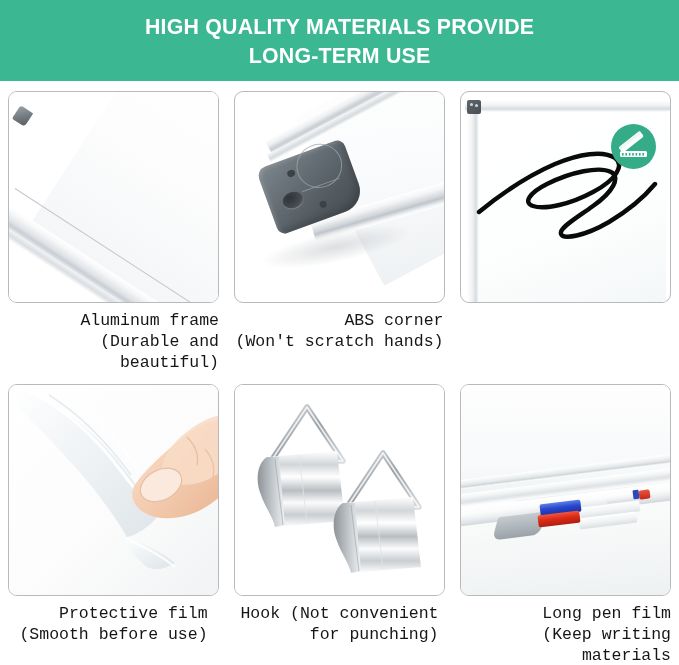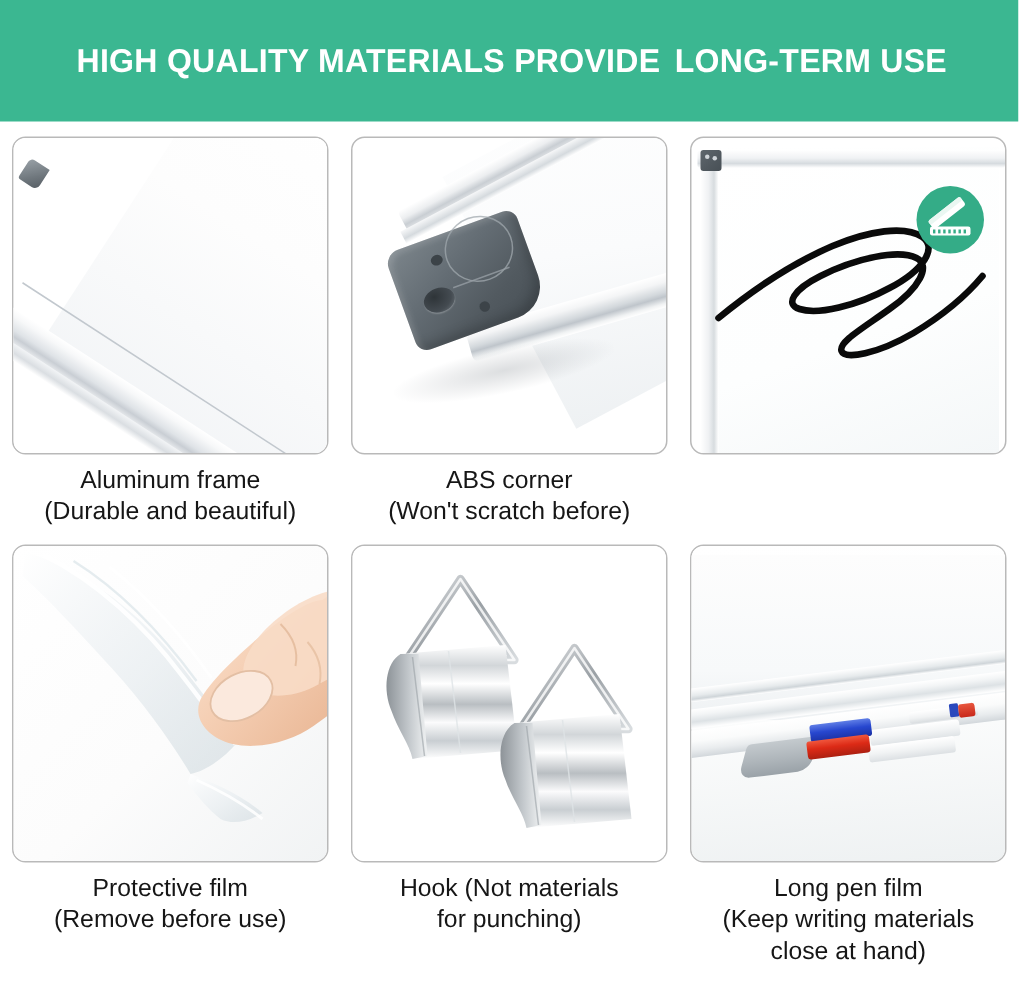--- a/index.html
+++ b/index.html
@@ -14,21 +14,21 @@
     overflow: hidden;
     position: relative;
   }
 
   
   .banner {
     width: 679px;
     height: 81px;
     background: #3bb791;
     display: flex;
-    flex-direction: row;
+    flex-direction: column;
     align-items: center;
     justify-content: center;
     box-sizing: border-box;
   }
   .banner-line {
     color: #ffffff;
     font-weight: bold;
     font-size: 22px;
     letter-spacing: 0.2px;
     line-height: 29px;
@@ -57,25 +57,25 @@
     height: 212px;
     border: 1px solid #b9b9b9;
     border-radius: 9px;
     background: #ffffff;
     box-sizing: border-box;
     position: relative;
     overflow: hidden;
   }
   .caption {
     margin-top: 7px;
-    text-align: center;
+    text-align: right;
     color: #161616;
     font-size: 16.5px;
     line-height: 21px;
-    font-family: Liberation Sans, sans-serif;
+    font-family: Liberation Mono, monospace;
     white-space: pre-line;
   }
   .row-gap { height: 11px; }
 
   
   .p1-bg {
     position: absolute; inset: 0;
     background: #ffffff;
   }
   .p1-board {
@@ -394,21 +394,21 @@
         <div class="p2-shadow"></div>
         <div class="p2-corner">
           <div class="p2-arc"></div>
           <div class="p2-groove"></div>
           <div class="p2-hole"></div>
           <div class="p2-dot1"></div>
           <div class="p2-dot2"></div>
         </div>
       </div>
       <div class="caption">ABS corner
-(Won't scratch before)</div>
+(Won't scratch hands)</div>
     </div>
 
     <div class="cell">
       <div class="panel">
         <div class="p3-board"></div>
         <div class="p3-leftrail"></div>
         <div class="p3-toprail"></div>
         <div class="p3-corner"></div>
 
         <svg class="p3-scribble" width="186" height="110" viewBox="0 0 186 110">
@@ -479,21 +479,21 @@
           <path d="M211 30 C 194 34, 176 46, 164 60 C 154 72, 150 84, 156 92
                    C 164 102, 184 102, 200 94 L 211 88 Z" fill="#f8dcc6" opacity="0.9"></path>
 
           <ellipse cx="152" cy="100" rx="22" ry="15" transform="rotate(-28 152 100)" fill="#fbe9dd" stroke="#e3bfa4" stroke-width="1.2"></ellipse>
 
           <path d="M178 52 C 186 60, 190 70, 188 80" fill="none" stroke="#e0b695" stroke-width="1.3" opacity="0.75"></path>
           <path d="M196 64 C 203 72, 206 82, 204 92" fill="none" stroke="#e0b695" stroke-width="1.3" opacity="0.6"></path>
         </svg>
       </div>
       <div class="caption">Protective film
-(Remove before use)</div>
+(Smooth before use)</div>
     </div>
 
     <div class="cell">
       <div class="panel">
         <div class="p5-base"></div>
         <svg width="211" height="212" viewBox="0 0 211 212" style="position:absolute;inset:0">
           <defs>
             <linearGradient id="metal" x1="0" y1="0" x2="0" y2="1">
               <stop offset="0%" stop-color="#ffffff"></stop>
               <stop offset="18%" stop-color="#d2d6d9"></stop>
@@ -527,21 +527,21 @@
           <g transform="translate(96,60)">
             <path d="M52 8 L 16 62 L 88 62 Z" fill="none" stroke="url(#wire)" stroke-width="5.5" stroke-linejoin="round"></path>
             <path d="M52 8 L 16 62 L 88 62 Z" fill="none" stroke="#ffffff" stroke-width="1.6" stroke-linejoin="round" opacity="0.8"></path>
             <path d="M12 58 L 82 52 L 90 122 L 20 128 Z" fill="url(#metal)"></path>
             <path d="M12 58 C 2 64, 0 82, 6 96 C 10 108, 18 118, 20 128 L 30 126 L 24 58 Z" fill="url(#metaldark)"></path>
             <path d="M20 60 L 28 126" stroke="#9aa0a5" stroke-width="1" opacity="0.6" fill="none"></path>
             <path d="M44 56 L 52 124" stroke="#dfe3e6" stroke-width="1" opacity="0.8" fill="none"></path>
           </g>
         </svg>
       </div>
-      <div class="caption">Hook (Not materials
+      <div class="caption">Hook (Not convenient
 for punching)</div>
     </div>
 
     <div class="cell">
       <div class="panel">
         <div class="p6-base"></div>
         <div class="p6-surface"></div>
         <div class="p6-railA"></div>
         <div class="p6-railB"></div>
         <div class="p6-tray"></div>

